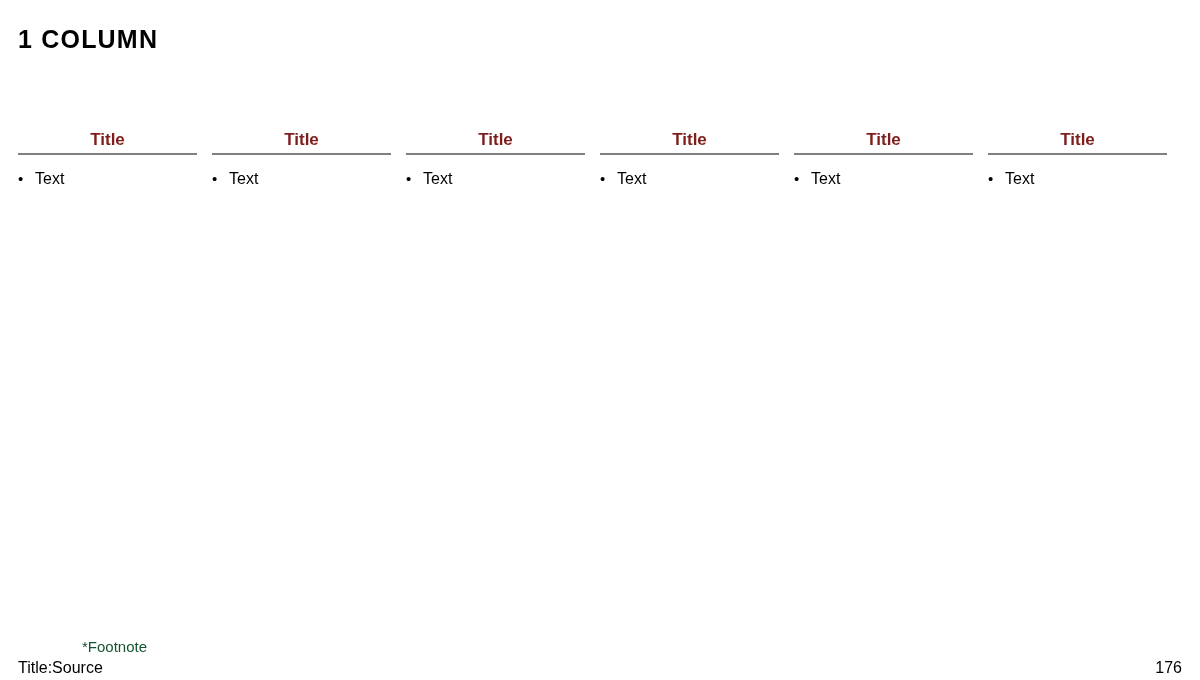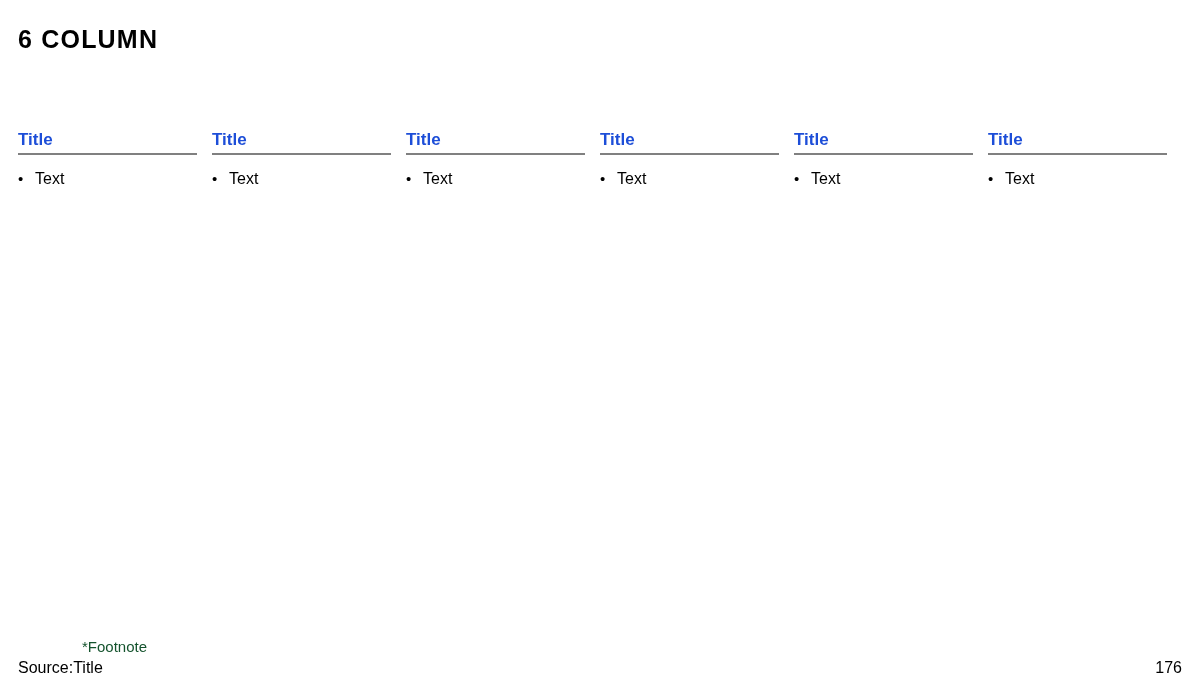--- a/index.html
+++ b/index.html
@@ -48,23 +48,24 @@
     gap: 15px;
   }
   .column {
     width: 179px;
     flex: 0 0 179px;
   }
   .col-title {
     font-size: 17px;
     font-weight: bold;
     line-height: 20px;
-    color: #1d4ed8;
+    color: #7f1d1d;
     padding-bottom: 3px;
     white-space: nowrap;
+    text-align: center;
   }
   .col-rule {
     width: 100%;
     height: 2px;
     background: #808080;
     margin-top: 0px;
   }
   .col-body {
     margin-top: 14px;
   }
@@ -115,21 +116,21 @@
     color: #000000;
     text-align: right;
     white-space: nowrap;
   }
 </style>
 </head>
 <body>
 
 <div class="slide">
 
-  <div class="slide-title">6 COLUMN</div>
+  <div class="slide-title">1 COLUMN</div>
 
   <div class="columns">
 
     <div class="column">
       <div class="col-title">Title</div>
       <div class="col-rule"></div>
       <div class="col-body">
         <div class="bullet-item">
           <span class="bullet-mark">•</span>
           <span class="bullet-text">Text</span>
@@ -189,17 +190,17 @@
           <span class="bullet-mark">•</span>
           <span class="bullet-text">Text</span>
         </div>
       </div>
     </div>
 
   </div>
 
   <div class="footnote">*Footnote</div>
 
-  <div class="source">Source:Title</div>
+  <div class="source">Title:Source</div>
 
   <div class="page-number">176</div>
 
 </div>
 
 </body></html>

